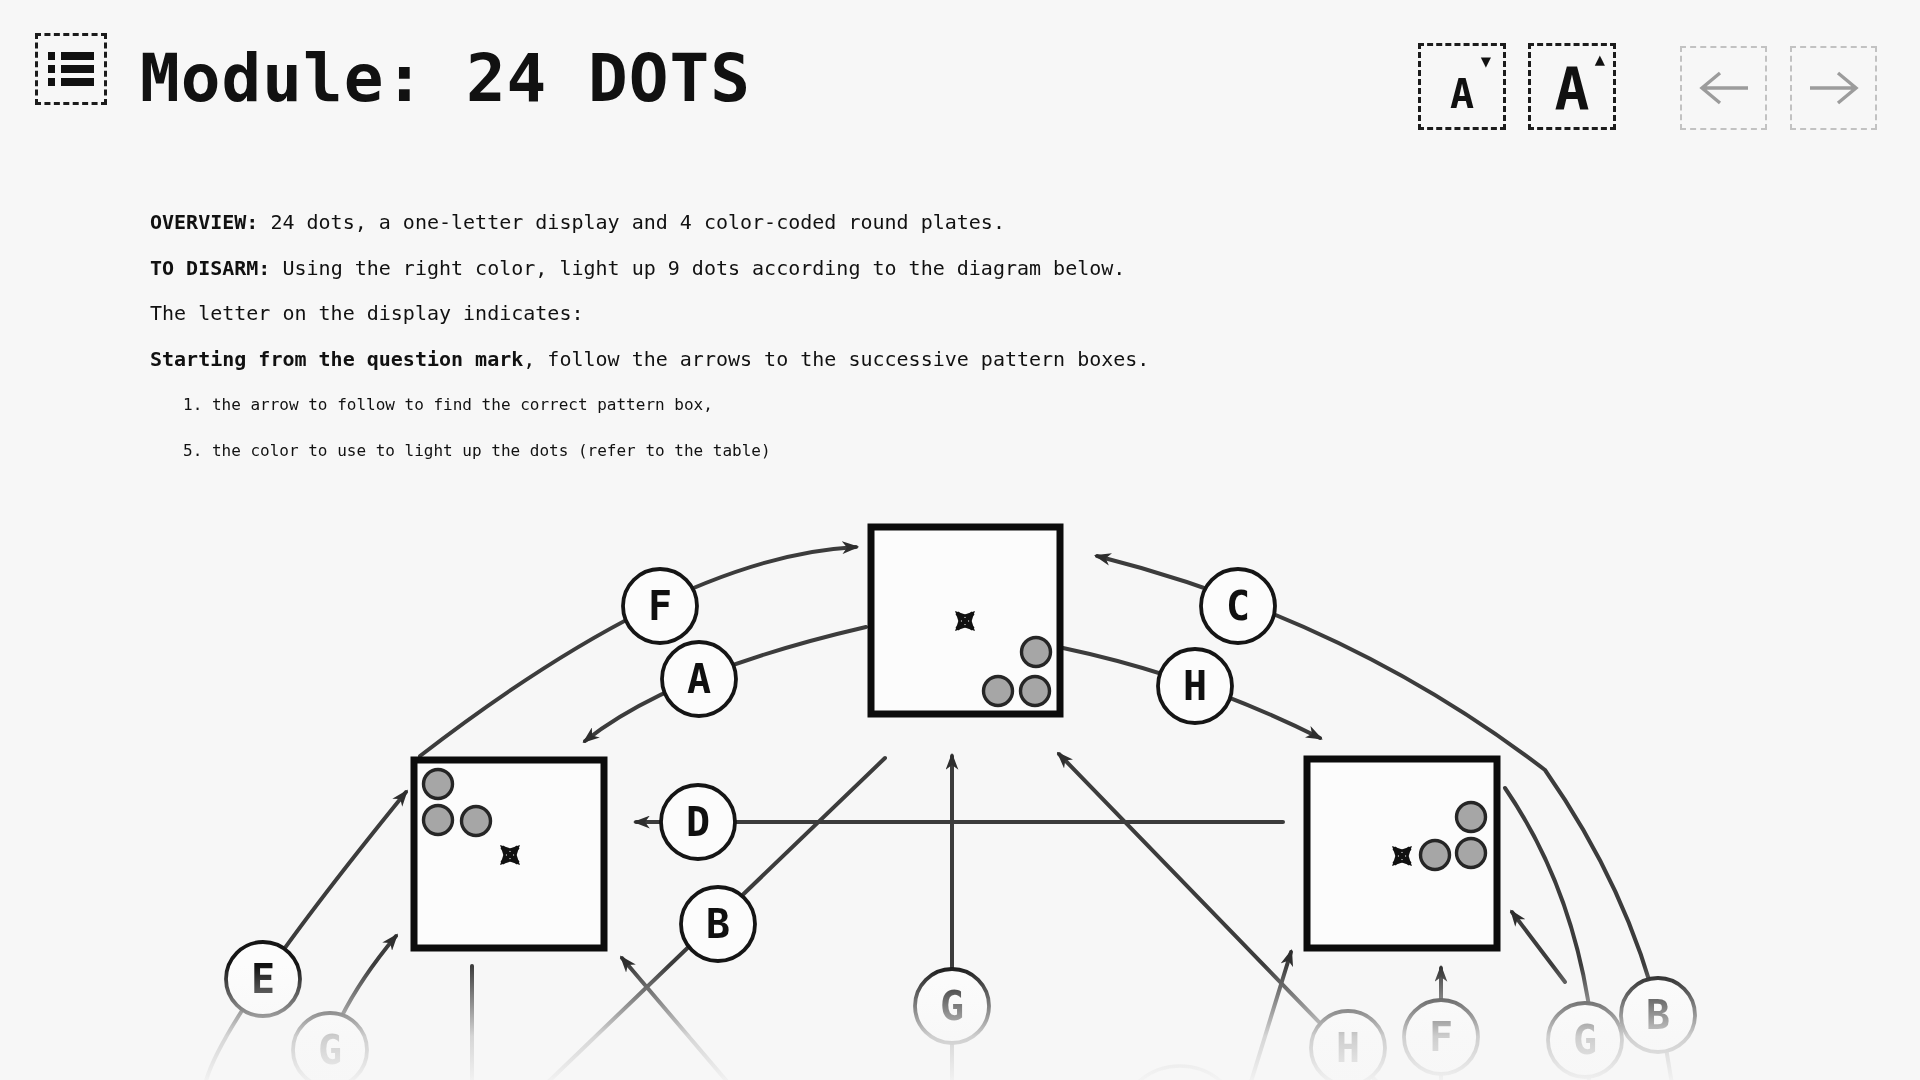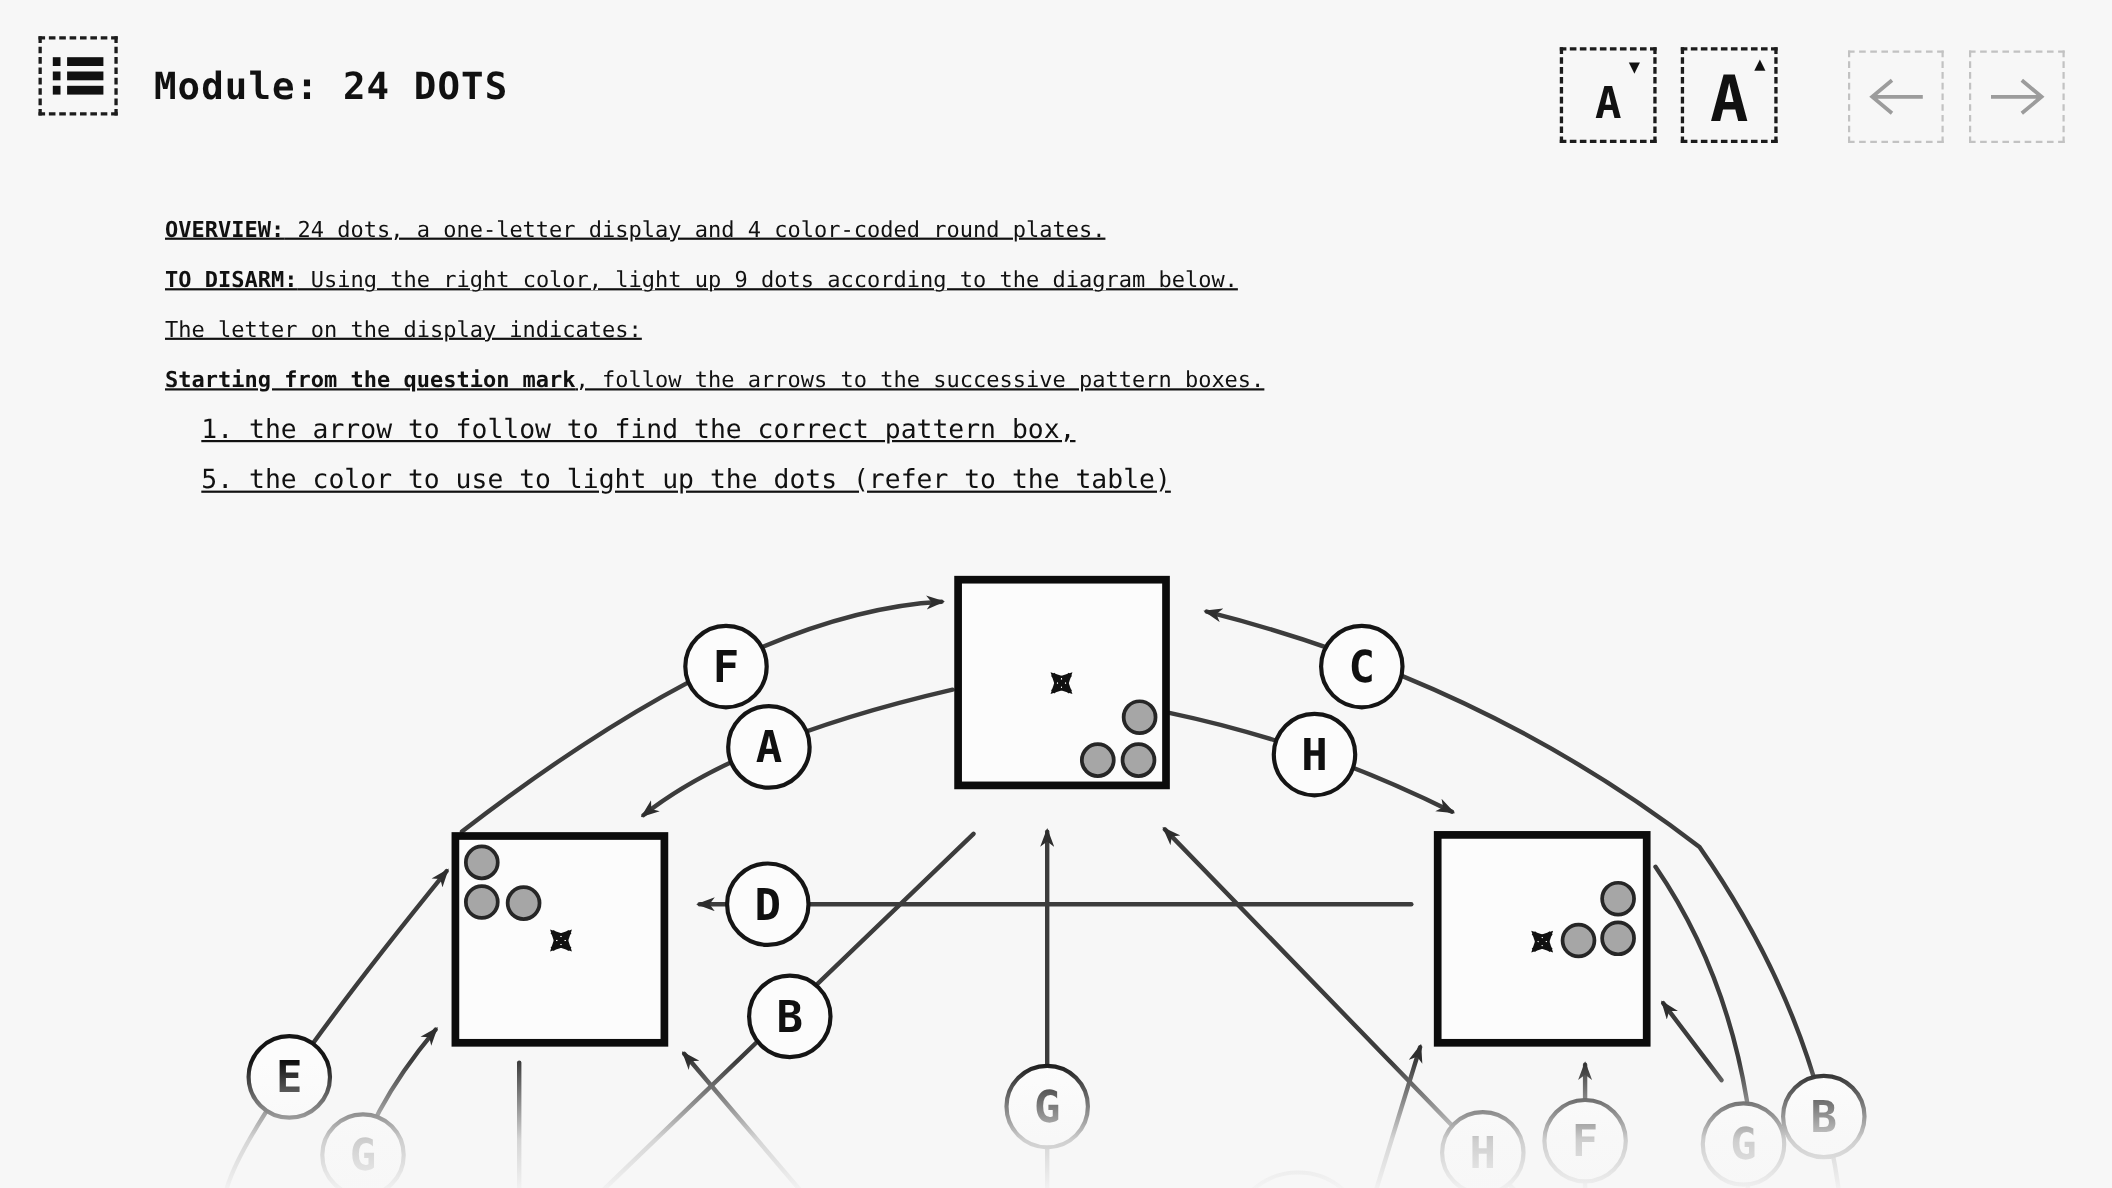--- a/index.html
+++ b/index.html
@@ -4,34 +4,34 @@
 <style>
   html,body{margin:0;padding:0;background:#f7f7f7;}
   body{width:1920px;height:1080px;overflow:hidden;position:relative;
        font-family:"DejaVu Sans Mono",monospace;color:#111;}
   .stage{position:absolute;inset:0;}
   .btn{position:absolute;box-sizing:border-box;background:transparent;
        display:flex;align-items:center;justify-content:center;cursor:pointer;}
   .btn.dark{border:3px dashed #1c1c1c;}
   .btn.gray{border:2px dashed #c2c2c2;}
   .menu-btn{left:35px;top:33px;width:72px;height:72px;}
-  .title{position:absolute;left:140px;top:48px;font-size:34px;line-height:62px;
+  .title{position:absolute;left:140px;top:48px;font-size:66px;line-height:62px;
          font-weight:bold;letter-spacing:1px;white-space:nowrap;}
   .fs-down{left:1418px;top:43px;width:88px;height:87px;}
   .fs-up{left:1528px;top:43px;width:88px;height:87px;}
   .nav-prev{left:1680px;top:46px;width:87px;height:84px;}
   .nav-next{left:1790px;top:46px;width:87px;height:84px;}
   .fs-down .A{font-size:40px;font-weight:bold;margin-top:14px;}
   .fs-up .A{font-size:58px;font-weight:bold;margin-top:6px;}
   .tri{position:absolute;font-size:17px;line-height:17px;}
   .fs-down .tri{top:7px;right:12px;}
   .fs-up .tri{top:5px;right:8px;}
-  .instructions{position:absolute;left:150px;top:186px;width:1100px;text-decoration:underline;}
+  .instructions{position:absolute;left:150px;top:200px;width:1100px;}
   .instructions p{margin:0;font-size:20px;line-height:45.5px;white-space:nowrap;}
-  .instructions .li{font-size:24px;line-height:45.5px;padding-left:33px;white-space:nowrap;}
+  .instructions .li{font-size:16px;line-height:45.5px;padding-left:33px;white-space:nowrap;}
   .diagram{position:absolute;left:0;top:0;width:1920px;height:1080px;}
   .fade{position:absolute;left:0;right:0;bottom:0;height:115px;pointer-events:none;
         background:linear-gradient(to bottom,rgba(247,247,247,0) 0%,
                    rgba(247,247,247,.82) 62%,rgba(247,247,247,.97) 100%);}
 </style>
 </head>
 <body>
 
 <div class="stage">
 

